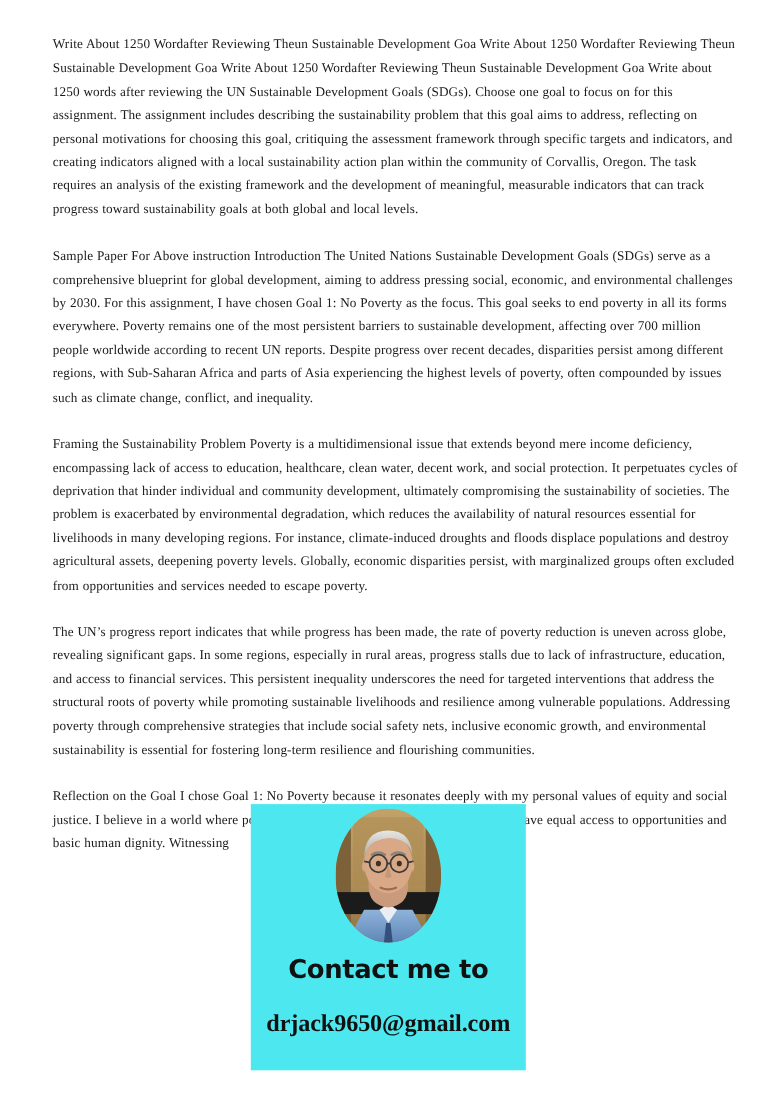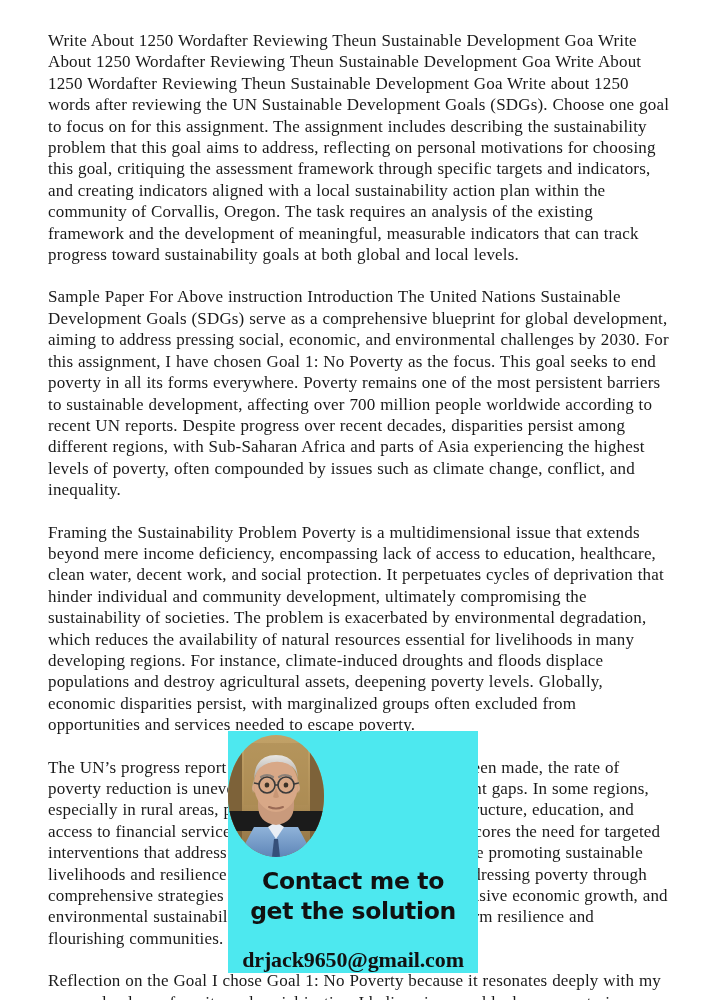--- a/index.html
+++ b/index.html
@@ -27,40 +27,40 @@
 
   #doc-body {
     position: absolute;
     left: 48px;
     top: 30px;
     width: 624px;
   }
 
   .para {
     margin: 0 0 21px 0;
-    font-size: 17px;
+    font-size: 12px;
     line-height: 21.4px;
     color: #1a1a1a;
     text-align: left;
     letter-spacing: 0.01em;
     word-spacing: 0.02em;
   }
   .para:last-child { margin-bottom: 0; }
 
   
   #contact-overlay {
     position: absolute;
     left: 228px;
     top: 731px;
     width: 250px;
     height: 242px;
     background: #4de8ef;
     display: flex;
     flex-direction: column;
-    align-items: flex-start;
+    align-items: center;
     overflow: hidden;
     z-index: 30;
   }
 
   #avatar {
     position: relative;
     width: 96px;
     height: 122px;
     margin-top: 4px;
     border-radius: 50%;
@@ -150,20 +150,19 @@
         <ellipse cx="58" cy="50" rx="2.3" ry="2.6" fill="#3b3126"></ellipse>
         <path d="M48 52 L45 62 Q48 64 51 62 Z" fill="#c2906f" opacity="0.75"></path>
         <path d="M41 72 Q48 75 55 72" stroke="#9a6a55" stroke-width="2" fill="none" stroke-linecap="round"></path>
         <path d="M26 48 Q22 54 27 58" fill="#d8a887"></path>
         <path d="M70 48 Q74 54 69 58" fill="#d8a887"></path>
       </svg>
     </div>
 
     <div id="contact-heading">
       <span class="hl">Contact me to</span>
-      <span class="hl">get the solution</span>
     </div>
 
     <div id="contact-email">drjack9650@gmail.com</div>
 
   </div>
 
 </div>
 
 </body></html>

